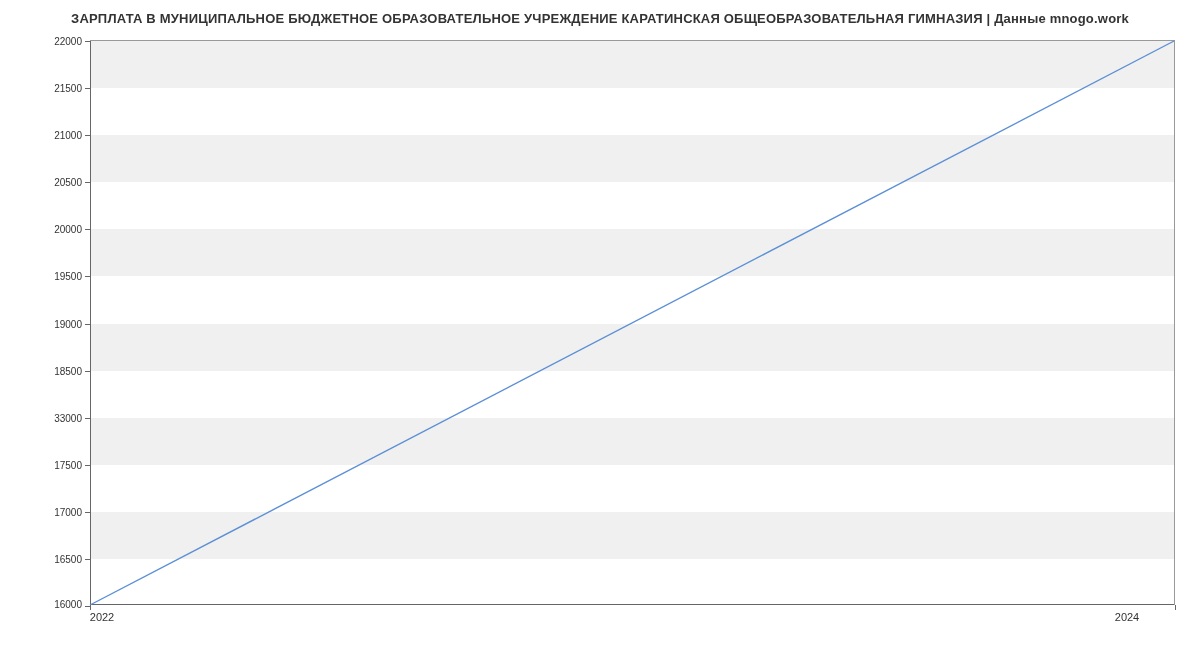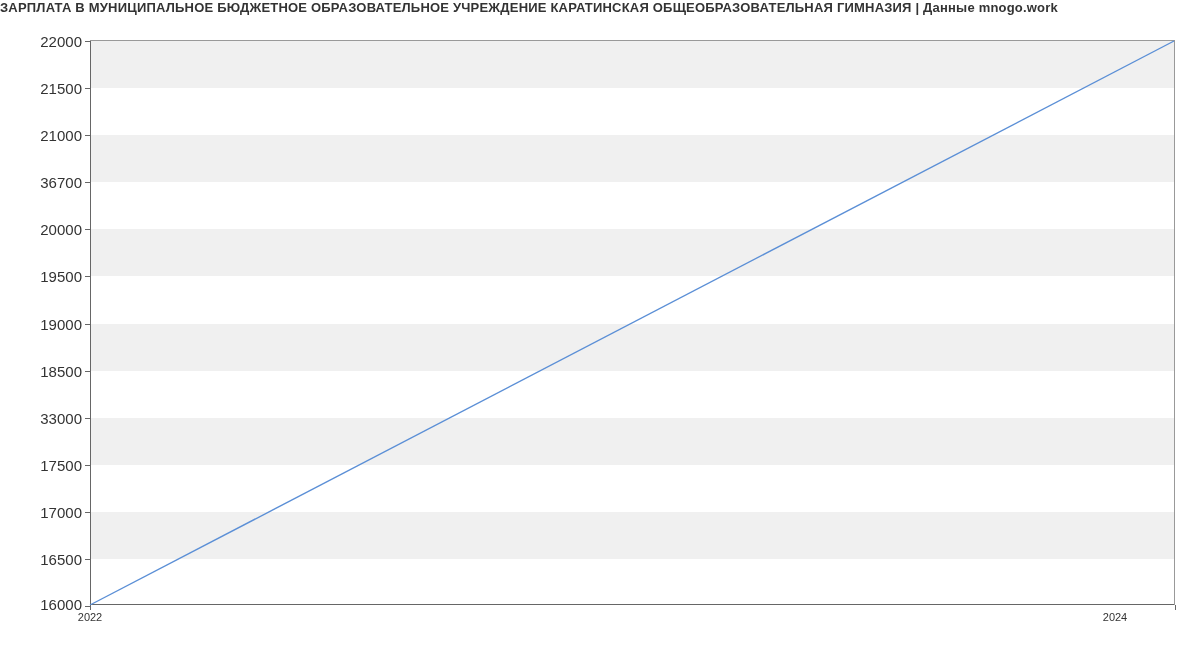--- a/index.html
+++ b/index.html
@@ -4,25 +4,25 @@
   <style>
     * { margin: 0; padding: 0; box-sizing: border-box; }
     body {
       font-family: Verdana, Geneva, sans-serif;
       background: #ffffff;
       width: 1200px;
       height: 650px;
       position: relative;
     }
     .chart-title {
-      text-align: left;
+      text-align: center;
       font-size: 13px;
       font-weight: bold;
       color: #333;
-      padding-top: 0;
+      padding-top: 11px;
       letter-spacing: 0.2px;
     }
     .chart-container {
       position: absolute;
       left: 90px;
       top: 40px;
       width: 1085px;
       height: 565px;
     }
     .plot-area {
@@ -37,39 +37,40 @@
     .grid-band {
       position: absolute;
       left: 0;
       width: 100%;
       background: #f0f0f0;
     }
     .y-tick-label {
       position: absolute;
       right: 100%;
       margin-right: 8px;
-      font-size: 15px;
+      font-size: 10px;
       color: #333;
       transform: translateY(-50%);
       white-space: nowrap;
     }
     .y-tick-mark {
       position: absolute;
       right: 100%;
       width: 5px;
       height: 1px;
       background: #666;
     }
     .x-tick-label {
       position: absolute;
       top: 100%;
       margin-top: 6px;
       font-size: 11px;
       color: #333;
       transform: translateX(-50%);
+      margin-left: 12px;
     }
     .x-tick-mark {
       position: absolute;
       top: 100%;
       width: 1px;
       height: 5px;
       background: #666;
     }
     .axis-line-left {
       position: absolute;
@@ -120,21 +121,21 @@
       <div class="y-tick-label" style="top: 376.667px;">33000</div>
       <div class="y-tick-mark" style="top: 376.667px;"></div>
       <div class="y-tick-label" style="top: 330px;">18500</div>
       <div class="y-tick-mark" style="top: 329.583px;"></div>
       <div class="y-tick-label" style="top: 282.5px;">19000</div>
       <div class="y-tick-mark" style="top: 282.5px;"></div>
       <div class="y-tick-label" style="top: 235.417px;">19500</div>
       <div class="y-tick-mark" style="top: 235.417px;"></div>
       <div class="y-tick-label" style="top: 188.333px;">20000</div>
       <div class="y-tick-mark" style="top: 188.333px;"></div>
-      <div class="y-tick-label" style="top: 141.25px;">36700</div>
+      <div class="y-tick-label" style="top: 141.25px;">20500</div>
       <div class="y-tick-mark" style="top: 141.25px;"></div>
       <div class="y-tick-label" style="top: 94.1667px;">21000</div>
       <div class="y-tick-mark" style="top: 94.1667px;"></div>
       <div class="y-tick-label" style="top: 47px;">21500</div>
       <div class="y-tick-mark" style="top: 47.0833px;"></div>
       <div class="y-tick-label" style="top: 0px;">22000</div>
       <div class="y-tick-mark" style="top: 0px;"></div>
       <div class="x-tick-label" style="left: 0px;">2022</div>
       <div class="x-tick-mark" style="left: 0px;"></div>
       <div class="x-tick-label" style="left: 1025px;">2024</div>

